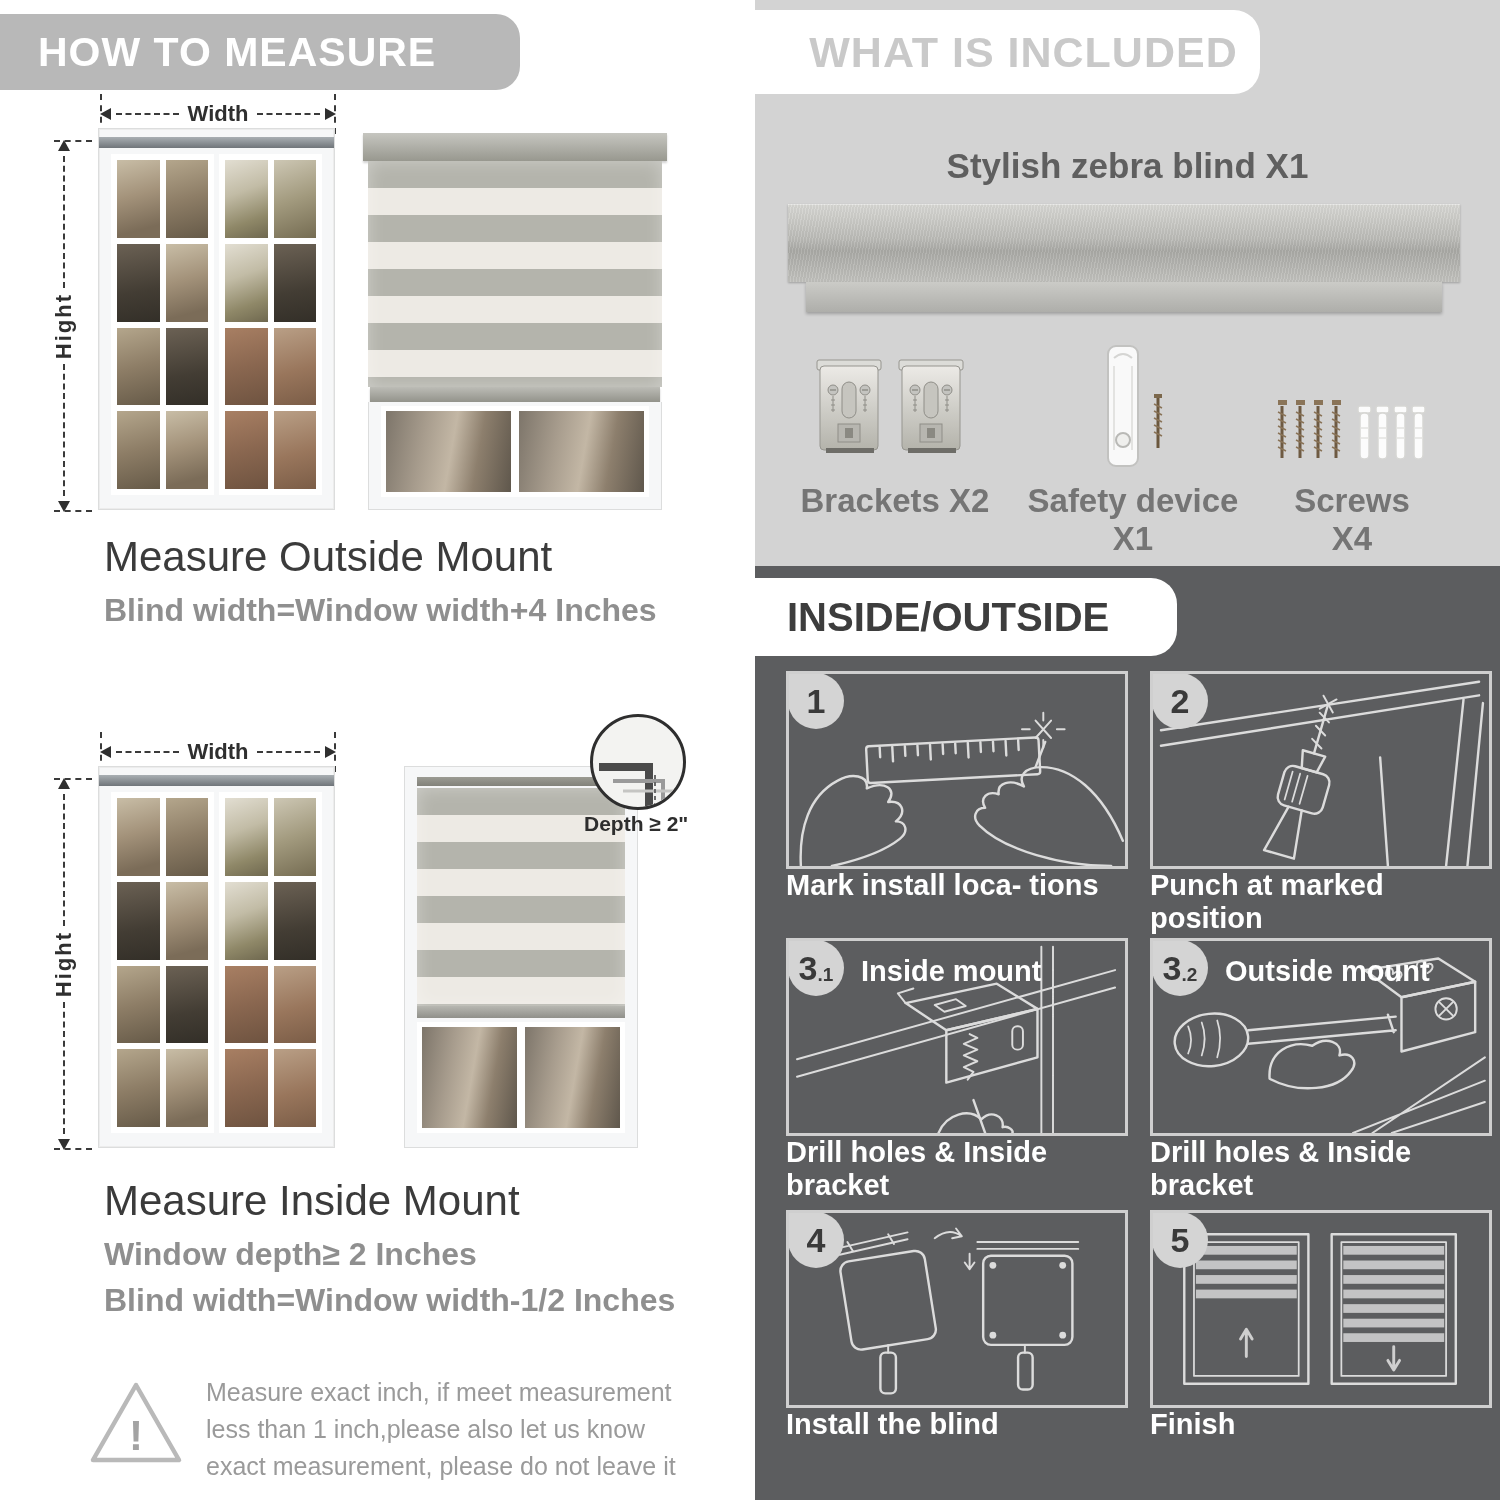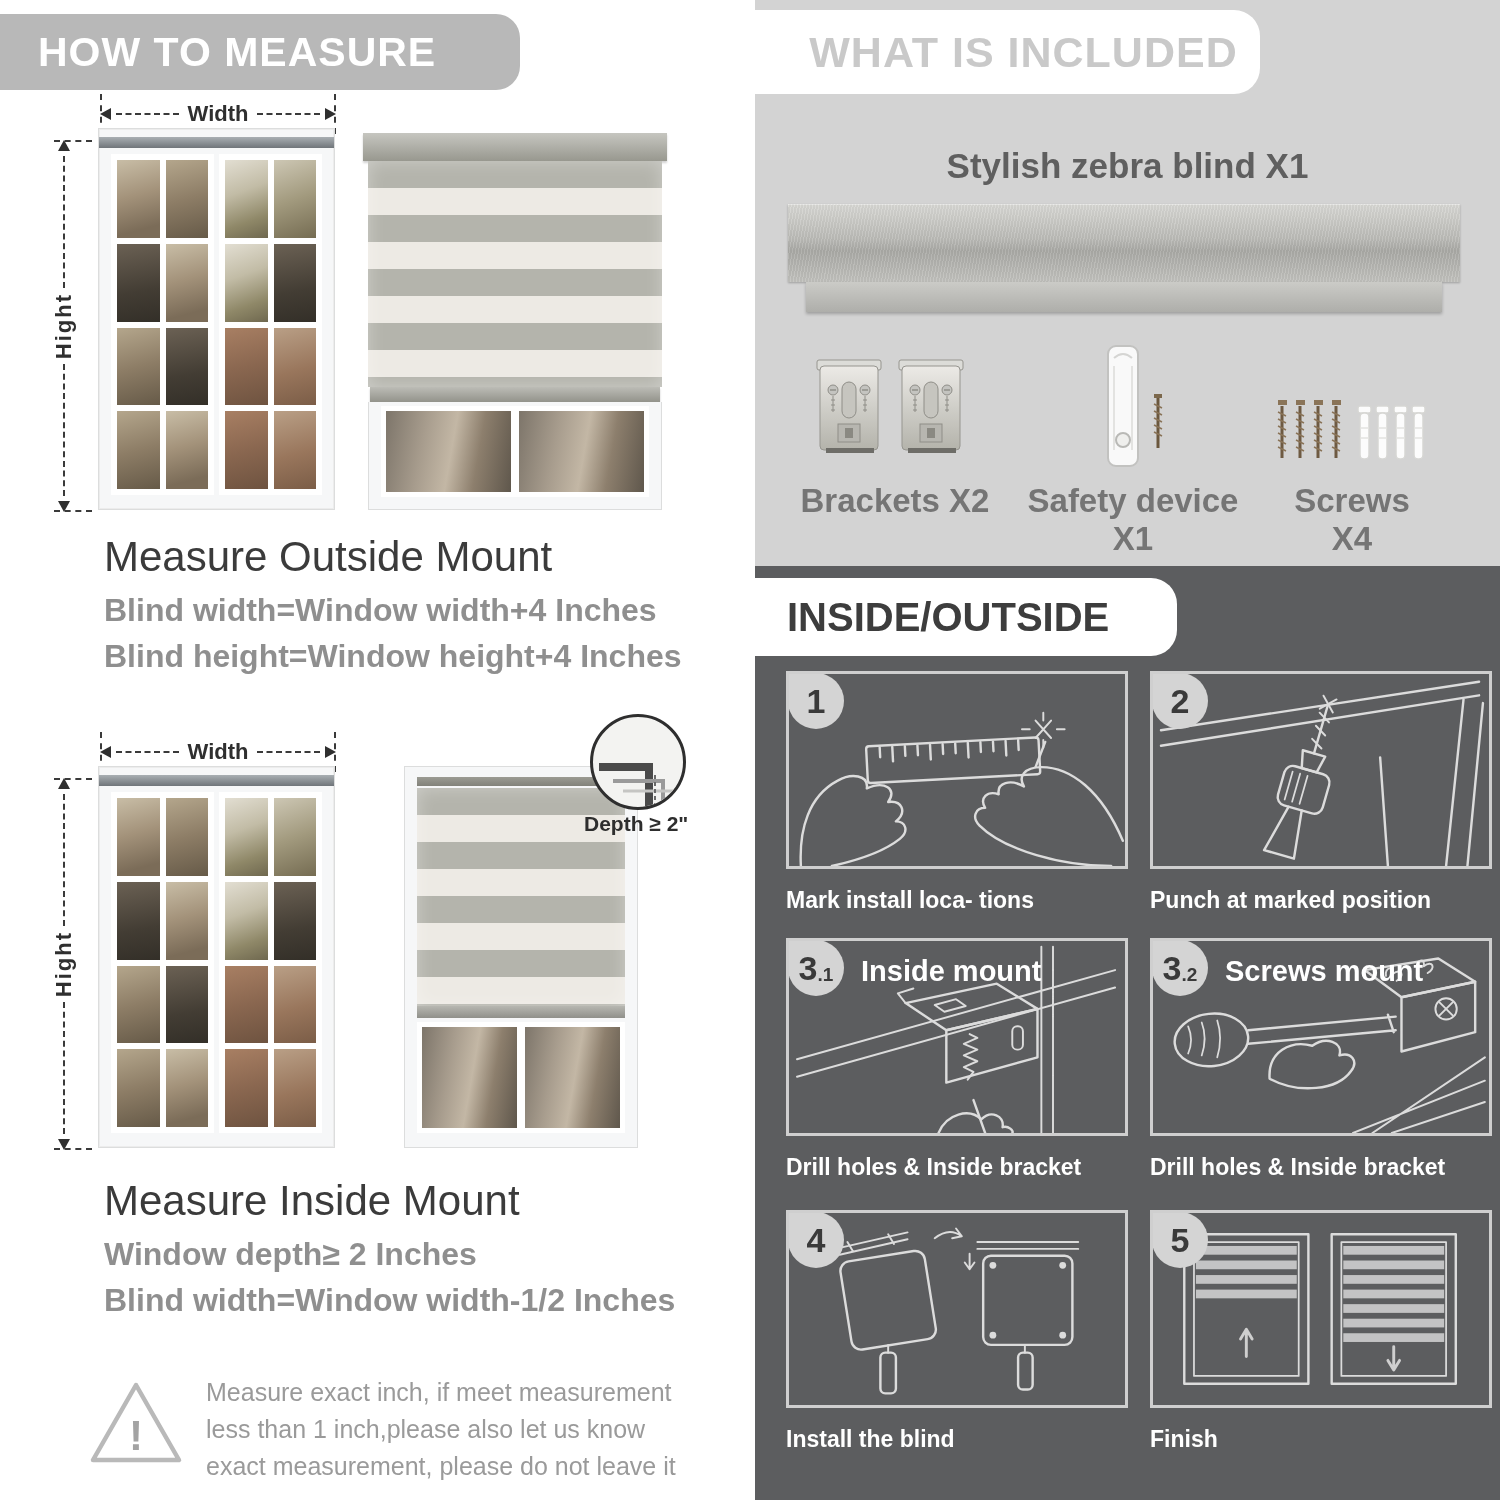--- a/index.html
+++ b/index.html
@@ -91,21 +91,21 @@
             color:#3d3d3d;font-size:40px;line-height:78px;padding-left:32px;}
 
   .step{position:absolute;width:342px;}
   .step-box{position:relative;height:198px;border:3px solid #cfcfcf;background:#5c5d5f;overflow:hidden;}
   .badge{position:absolute;top:-1px;left:-1px;width:56px;height:56px;background:#d4d4d4;
          border-radius:2px 50% 50% 50%;display:flex;align-items:center;justify-content:center;z-index:2;}
   .badge .n{font-size:34px;font-weight:bold;color:#3a3a3a;}
   .badge .ns{font-size:19px;font-weight:bold;color:#3a3a3a;align-self:flex-end;margin-bottom:10px;}
   .step-title{position:absolute;top:14px;left:72px;font-size:29px;font-weight:bold;color:#fff;z-index:2;}
   .step-art{position:absolute;inset:0;width:100%;height:100%;}
-  .caption{margin-top:18px;font-size:23px;font-weight:bold;color:#ffffff;}
+  .caption{margin-top:0;font-size:29px;font-weight:bold;color:#ffffff;}
 
   svg text{font-family:"Liberation Sans",sans-serif;}
 </style>
 </head>
 <body>
 
 <div id="canvas" data-interactable="false">
 
   <div class="howto-bar" data-interactable="false">
     <span data-interactable="false">HOW TO MEASURE</span>
@@ -164,21 +164,20 @@
     <div class="uw" data-interactable="false">
       <div class="glass" data-interactable="false">
         <div class="gp" data-interactable="false"></div>
           <div class="gp" data-interactable="false"></div>
       </div>
     </div>
   </div>
 
   <div class="sec-title" style="left:104px;top:533px;" data-interactable="false">Measure Outside Mount</div>
   <div class="sec-line" style="left:104px;top:592px;" data-interactable="false">Blind width=Window width+4 Inches</div>
-  <div class="sec-line" style="left:104px;top:638px;" data-interactable="false">Blind height=Window height+4 Inches</div>
 
   <div class="hmeasure" style="left:100px;top:740px;width:236px;" data-interactable="false">
     <span class="htick" style="left:0;" data-interactable="false"></span>
     <span class="htick" style="right:0;" data-interactable="false"></span>
     <span class="ah l" data-interactable="false"></span>
     <span class="dash" data-interactable="false"></span>
     <span class="lab" data-interactable="false">Width</span>
     <span class="dash" data-interactable="false"></span>
     <span class="ah r" data-interactable="false"></span>
   </div>
@@ -410,21 +409,21 @@
     </div>
     <div class="caption" data-interactable="false">Drill holes &amp; Inside bracket</div>
   </div>
 
   <div class="step" style="left:1150px;top:938px;" data-interactable="false">
     <div class="step-box" data-interactable="false">
       <div class="badge" data-interactable="false">
         <span class="n">3</span>
           <span class="ns">.2</span>
       </div>
-      <div class="step-title" data-interactable="false">Screws mount</div>
+      <div class="step-title" data-interactable="false">Outside mount</div>
       <svg class="step-art" viewBox="0 0 342 198" data-interactable="false" fill="none" stroke="#dcdcdc" stroke-width="2.5" stroke-linecap="round" stroke-linejoin="round">
         <path d="M216,30 L292,18 L330,42 L254,58 Z"></path>
         <path d="M254,58 L330,42 L330,94 L254,114 Z"></path>
         <path d="M238,36 c-2,-9 9,-11 7,-2 c9,-7 13,2 4,7" stroke-width="2"></path>
         <path d="M270,28 c-2,-9 9,-11 7,-2 c9,-7 13,2 4,7" stroke-width="2"></path>
         <circle cx="300" cy="70" r="11" stroke-width="2"></circle>
         <path d="M293,63 l14,14 M307,63 l-14,14" stroke-width="2"></path>
         <path d="M96,92 L248,78 M96,106 L248,92 M240,76 l6,18"></path>
         <ellipse cx="58" cy="102" rx="38" ry="27" transform="rotate(-6 58 102)"></ellipse>
         <path d="M34,88 q6,14 0,28 M48,84 q6,16 0,34 M64,82 q6,18 0,38" stroke-width="1.8"></path>

